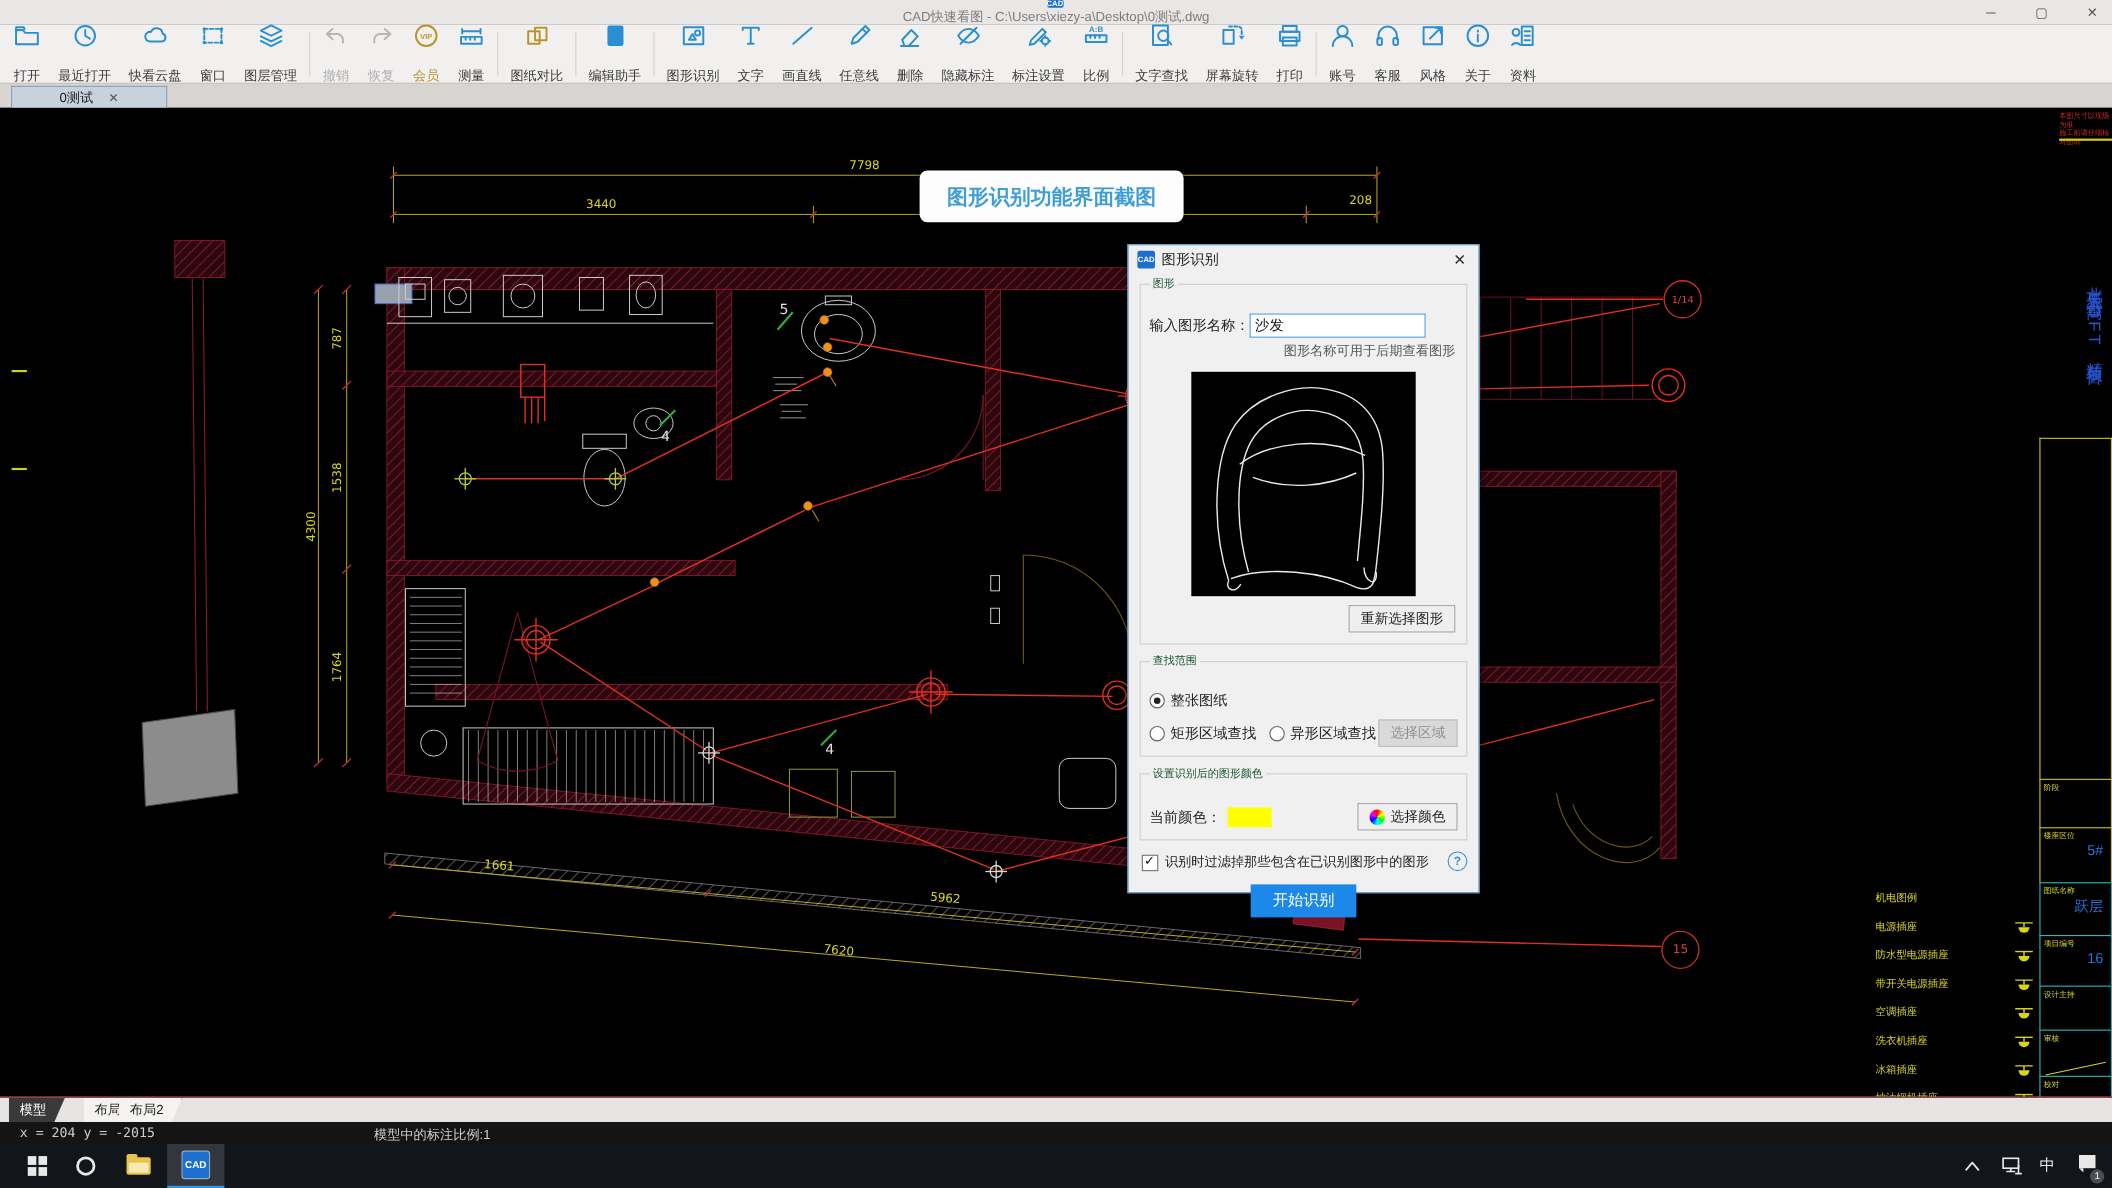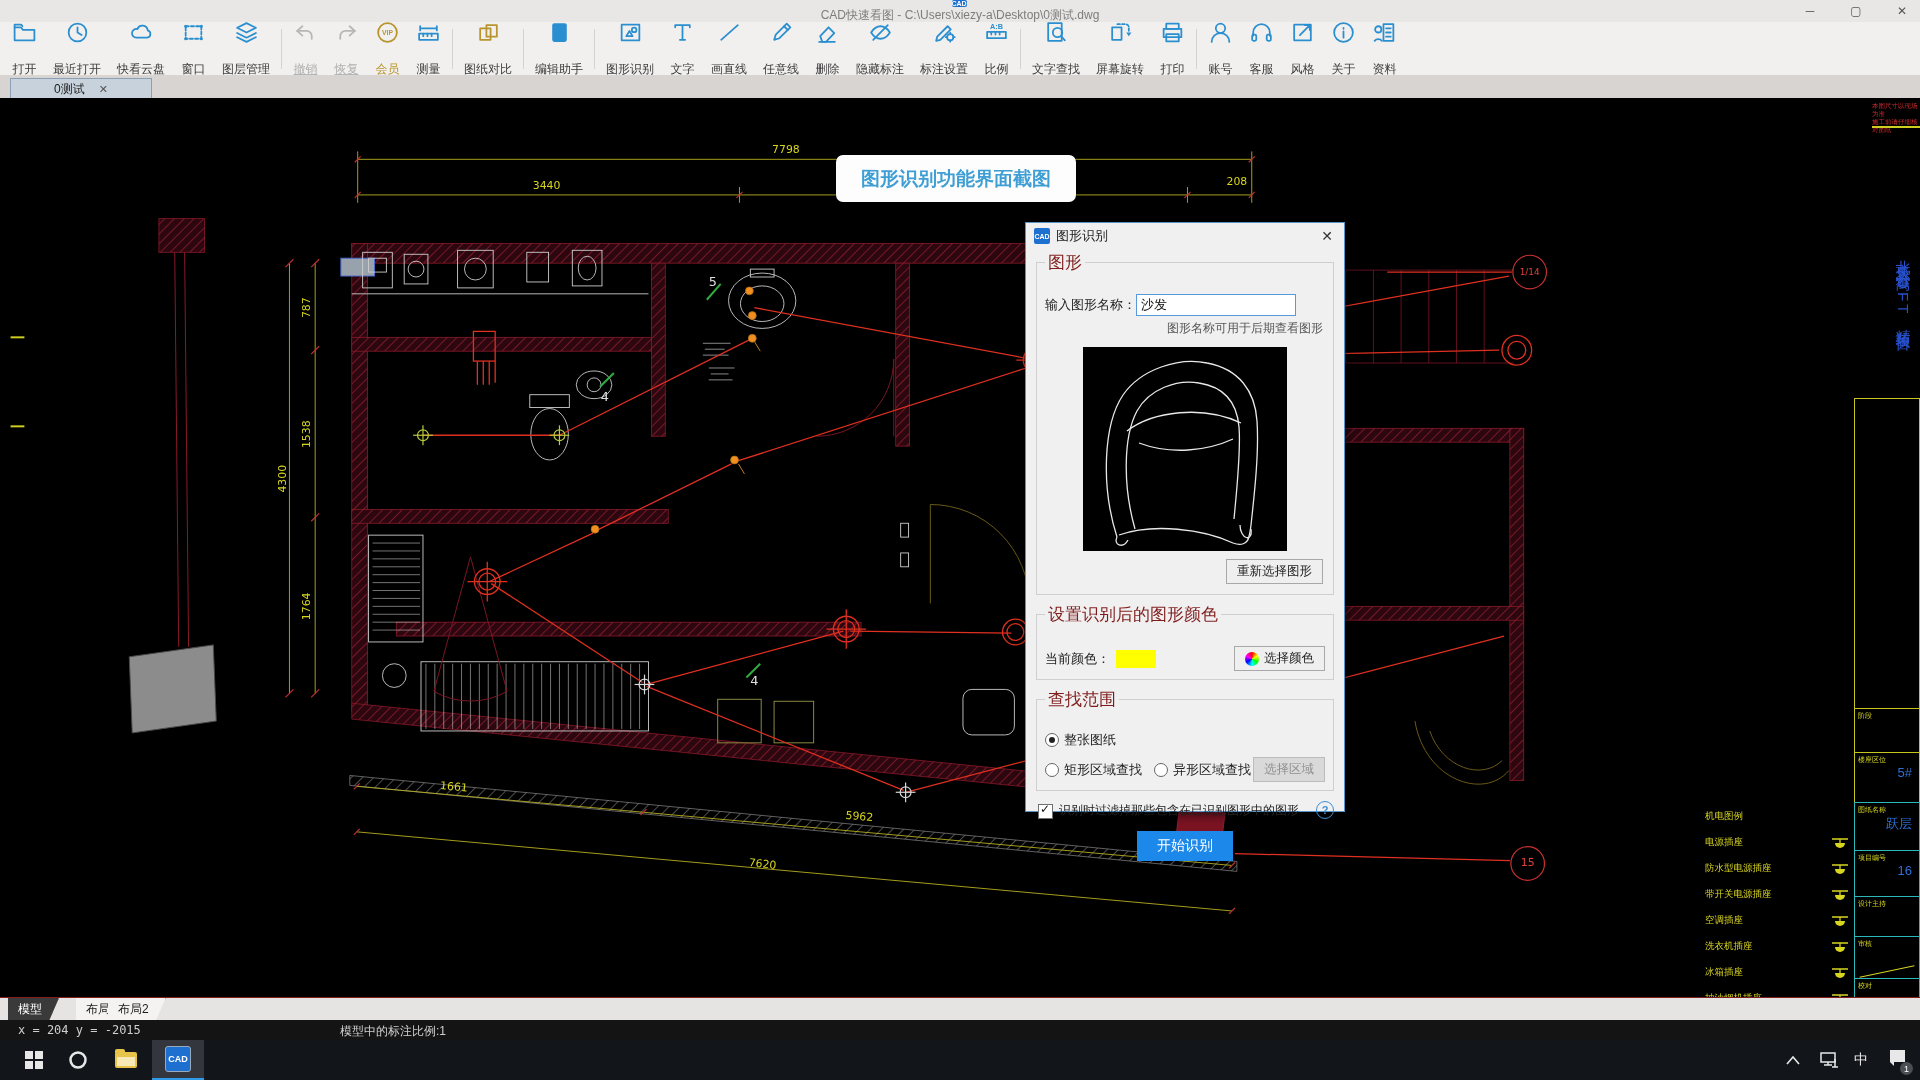--- a/index.html
+++ b/index.html
@@ -14,21 +14,21 @@
   
   #toolbar{position:absolute;left:0;top:22px;width:1920px;height:54px;background:#f2f0ef;
     border-bottom:1px solid #d8d5d2;display:flex;align-items:center;padding-left:4px;box-sizing:border-box;}
   .tb-item{display:flex;flex-direction:column;align-items:center;justify-content:center;
     padding:2px 8px;color:#2a8fd0;cursor:default;}
   .tb-item .tbi{width:25px;height:25px;}
   .tb-item .tbi *{stroke:currentColor;fill:none;stroke-width:1.7;stroke-linecap:round;stroke-linejoin:round;}
   .tb-item .tbi .f{fill:currentColor;stroke:none;}
   .tb-item .tbi text{stroke:none;fill:currentColor;}
   .tb-item .lbl{font-size:12px;color:#3b3b3b;margin-top:16px;white-space:nowrap;}
-  .tb-item.disabled{color:#b6b6b6;text-decoration:underline;}  .tb-item.disabled .lbl{color:#b0b0b0;}
+  .tb-item.disabled{color:#b6b6b6;}  .tb-item.disabled .lbl{color:#b0b0b0;}
   .tb-item.gold{color:#b8952e;}      .tb-item.gold .lbl{color:#b8952e;}
   .tb-item.goldicon{color:#b8952e;}
   .tb-sep{width:1px;height:40px;background:#d5d2cf;margin:0 3px;}
   
   #tabbar{position:absolute;left:0;top:76px;width:1920px;height:22px;background:#d7d4d2;}
   .doc-tab{position:absolute;left:10px;top:2px;width:140px;height:20px;background:#c7d2dc;
     border:1px solid #8aa0b4;border-bottom:none;display:flex;align-items:center;
     justify-content:center;font-size:12px;color:#1a1a1a;gap:14px;}
   .doc-tab .close{color:#555;font-size:11px;}
   
@@ -54,21 +54,21 @@
     border-radius:7px;display:flex;align-items:center;justify-content:center;
     font-size:19px;font-weight:bold;color:#3f9fd5;box-shadow:0 1px 4px rgba(0,0,0,.4);margin-top:14px;}
   
   #dialog{position:absolute;left:1025px;top:222px;width:320px;height:590px;background:#f0f0f0;
     border:1px solid #5694c8;box-shadow:2px 3px 10px rgba(0,0,0,.55);box-sizing:border-box;font-size:13px;color:#222;}
   #dlg-title{height:26px;display:flex;align-items:center;padding:0 8px;}
   #dlg-title .dicon{width:16px;height:16px;background:#1d6fd0;border-radius:2px;color:#fff;font-size:7px;
     font-weight:bold;display:flex;align-items:center;justify-content:center;margin-right:6px;}
   #dlg-close{margin-left:auto;font-size:14px;color:#333;width:18px;text-align:center;}
   fieldset{border:1px solid #cfcfcf;margin:2px 10px 8px 10px;padding:4px 8px 8px 8px;}
-  legend{font-size:17px;color:#7f1d1d;padding:0 3px;}
+  legend{font-size:10px;color:#14532d;padding:0 3px;}
   .frow{display:flex;align-items:center;margin-top:16px;}
   #name-input{width:150px;height:18px;border:1px solid #569adc;font-size:13px;padding:1px 4px;
     font-family:inherit;background:#fff;color:#111;}
   .hint{font-size:12px;color:#555;text-align:right;margin:4px 2px 0 0;}
   #preview{width:204px;height:204px;background:#000;margin:10px auto 0 auto;}
   .btn{display:inline-block;background:#efefef;border:1px solid #a8a8a8;font-size:12.5px;
     color:#222;padding:3px 10px;text-align:center;}
   .btn.disabled{background:#d9d9d9;color:#8f8f8f;border-color:#bcbcbc;}
   #reselect-row{text-align:right;margin:8px 2px 2px 0;}
   .radio{width:12px;height:12px;border:1px solid #666;border-radius:50%;display:inline-block;
@@ -748,46 +748,46 @@
           <path d="M157,178 C157,192 170,196 168,182"></path>
         </g>
       </svg>
     </div>
     <div id="reselect-row">
       <span class="btn">重新选择图形</span>
     </div>
   </fieldset>
 
   <fieldset>
+    <legend>查找范围</legend>
+    <div class="frow">
+      <span class="radio sel"></span>
+      <span>整张图纸</span>
+    </div>
+    <div class="frow" style="margin-top:8px;">
+      <span class="radio"></span>
+      <span>矩形区域查找</span>
+      <span class="radio" style="margin-left:12px;"></span>
+      <span>异形区域查找</span>
+      <span class="btn disabled" style="margin-left:auto;">选择区域</span>
+    </div>
+  </fieldset>
+
+  <fieldset>
     <legend>设置识别后的图形颜色</legend>
     <div class="frow">
       <span>当前颜色：</span>
       <span id="swatch" style="background: rgb(255, 255, 0);"></span>
       <span class="btn" id="pick-btn">
         <span id="wheel"></span>
         <span>选择颜色</span>
       </span>
     </div>
   </fieldset>
 
-  <fieldset>
-    <legend>查找范围</legend>
-    <div class="frow">
-      <span class="radio sel"></span>
-      <span>整张图纸</span>
-    </div>
-    <div class="frow" style="margin-top:8px;">
-      <span class="radio"></span>
-      <span>矩形区域查找</span>
-      <span class="radio" style="margin-left:12px;"></span>
-      <span>异形区域查找</span>
-      <span class="btn disabled" style="margin-left:auto;">选择区域</span>
-    </div>
-  </fieldset>
-
   <div id="chk-row">
     <span class="chk"></span>
     <span>识别时过滤掉那些包含在已识别图形中的图形</span>
     <span id="help">?</span>
   </div>
 
   <div id="start-row">
     <button id="start-btn">开始识别</button>
   </div>
 </div>

